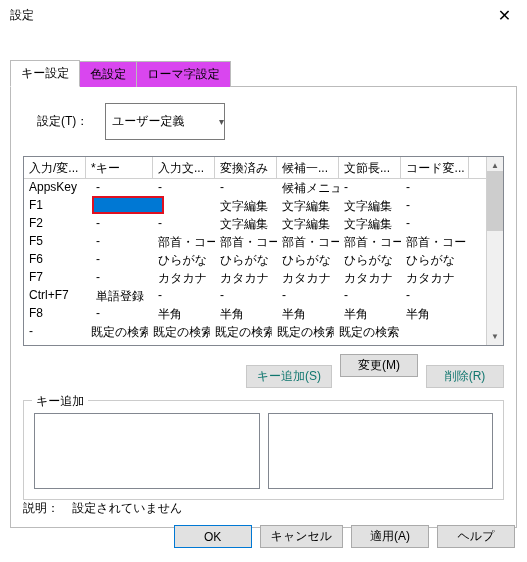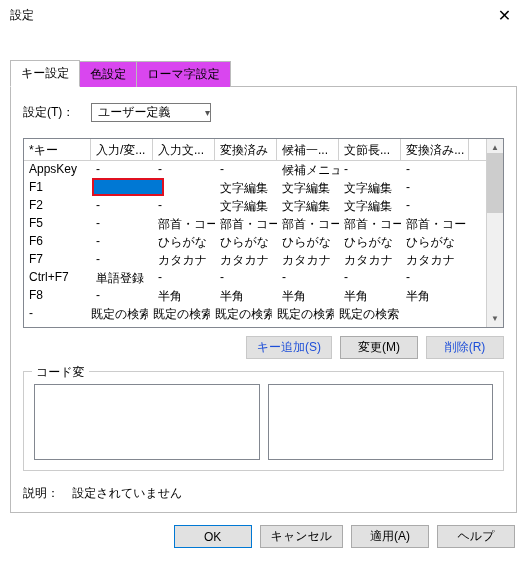--- a/index.html
+++ b/index.html
@@ -29,23 +29,23 @@
     cursor: pointer;
     margin-top: 26px;
   }
   .tab.active { background: #fff; z-index: 2; border-bottom: 1px solid #fff; margin-bottom: -1px; }
   .tab:not(.active) { background: #d946ef; top: 1px; }
   .tab-body {
     border: 1px solid #bbb; border-top: none;
     padding: 16px 12px 10px 12px;
   }
   .setting-row { display: flex; align-items: center; gap: 10px; margin-bottom: 16px; }
-  .setting-label { min-width: 58px; }
+  .setting-label { min-width: 58px; margin-left: 14px; }
   .select {
-    width: 120px; height: 19px; border: 1px solid #7a7a7a;
+    width: 120px; height: 37px; border: 1px solid #7a7a7a;
     background: #fff; display: flex; align-items: center;
     justify-content: space-between; padding: 0 0 0 6px;
     font-size: 12px; cursor: pointer;
   }
   .select .caret { font-size: 10px; color: #555; }
   .grid-wrap {
     border: 1px solid #828790; height: 190px;
     overflow: hidden; position: relative; background: #fff;
   }
   .grid-header { display: flex; height: 22px; background: #fff; border-bottom: 1px solid #d0d0d0; }
@@ -78,32 +78,32 @@
     font-size: 8px; color: #606060; position: absolute; width: 100%;
   }
   .vscroll .arrow.up { top: 0; }
   .vscroll .arrow.down { bottom: 0; }
   .btn-row { display: flex; justify-content: flex-end; gap: 8px; margin-top: 8px; }
   .btn {
     min-width: 78px; height: 23px; border: 1px solid #aaa;
     background: #e1e1e1; display: flex; align-items: center; justify-content: center;
     font-size: 12px; padding: 0 10px; cursor: pointer;
   }
-  .btn.disabled { color: #1d4ed8; border-color: #c8c8c8; cursor: default; }
+  .btn.disabled { color: #0f766e; border-color: #c8c8c8; cursor: default; margin-top: 11px; }
   .preview-group {
     border: 1px solid #ccc; margin-top: 12px; position: relative; padding: 12px 10px 10px 10px;
   }
   .preview-group .legend {
     position: absolute; top: -8px; left: 8px; background: #fff; padding: 0 4px; font-size: 12px;
   }
   .preview-panes { display: flex; gap: 8px; }
   .pane {
     flex: 1; height: 76px; border: 1px solid #828790; background: #fff;
   }
-  .explain { margin-top: 14px; font-size: 12px; }
+  .explain { margin-top: 0; font-size: 12px; }
   .explain span.desc { margin-left: 10px; }
   .dlg-btns {
     position: absolute; bottom: 14px; right: 12px;
     display: flex; gap: 8px;
   }
   .dlg-btns .btn.ok { border: 1px solid #0078d4; background: #e1e1e1; }
   .col0 { width: 67px; }
   .col1 { width: 62px; }
   .col2 { width: 62px; }
   .col3 { width: 62px; }
@@ -134,27 +134,27 @@
       <div class="setting-row">
         <span class="setting-label">設定(T)：</span>
         <div class="select">
           <span>ユーザー定義</span>
           <span class="caret">▾</span>
         </div>
       </div>
 
       <div class="grid-wrap">
         <div class="grid-header">
+          <div class="hcell col1">入力/変...</div>
           <div class="hcell col0">*キー</div>
-          <div class="hcell col1">入力/変...</div>
           <div class="hcell col2">入力文...</div>
           <div class="hcell col3">変換済み</div>
           <div class="hcell col4">候補一...</div>
           <div class="hcell col5">文節長...</div>
-          <div class="hcell col6">変換済み...</div>
+          <div class="hcell col6">コード変...</div>
           <div class="hcell colS scroll"></div>
         </div>
         <div class="grid-body" id="grid-body">
             <div class="row">
               <div class="cell col0">AppsKey</div>
               <div class="cell col1">-</div>
               <div class="cell col2">-</div>
               <div class="cell col3">-</div>
               <div class="cell col4">候補メニュー</div>
               <div class="cell col5">-</div>
@@ -242,21 +242,21 @@
           </div>
         </div>
 
       <div class="btn-row">
         <div class="btn disabled">キー追加(S)</div>
         <div class="btn">変更(M)</div>
         <div class="btn disabled">削除(R)</div>
       </div>
 
       <div class="preview-group">
-        <div class="legend">コード変</div>
+        <div class="legend">キー追加</div>
         <div class="preview-panes">
           <div class="pane"></div>
           <div class="pane"></div>
         </div>
       </div>
 
       <div class="explain">
         <span>説明：</span>
         <span class="desc">設定されていません</span>
       </div>

